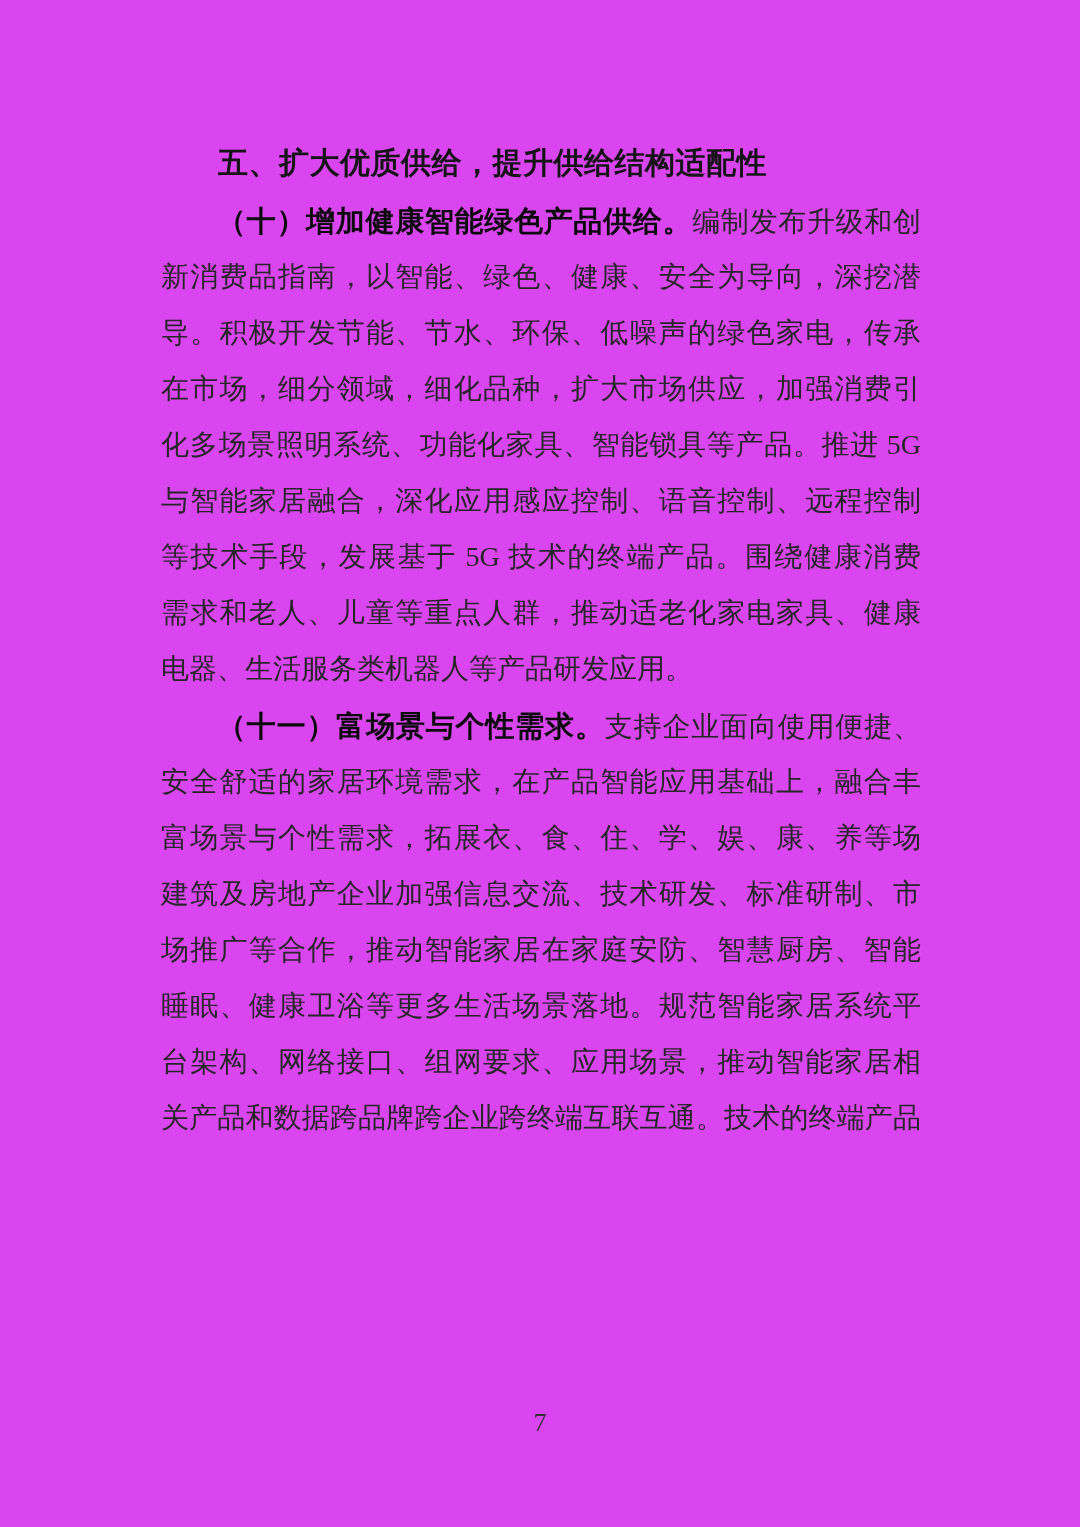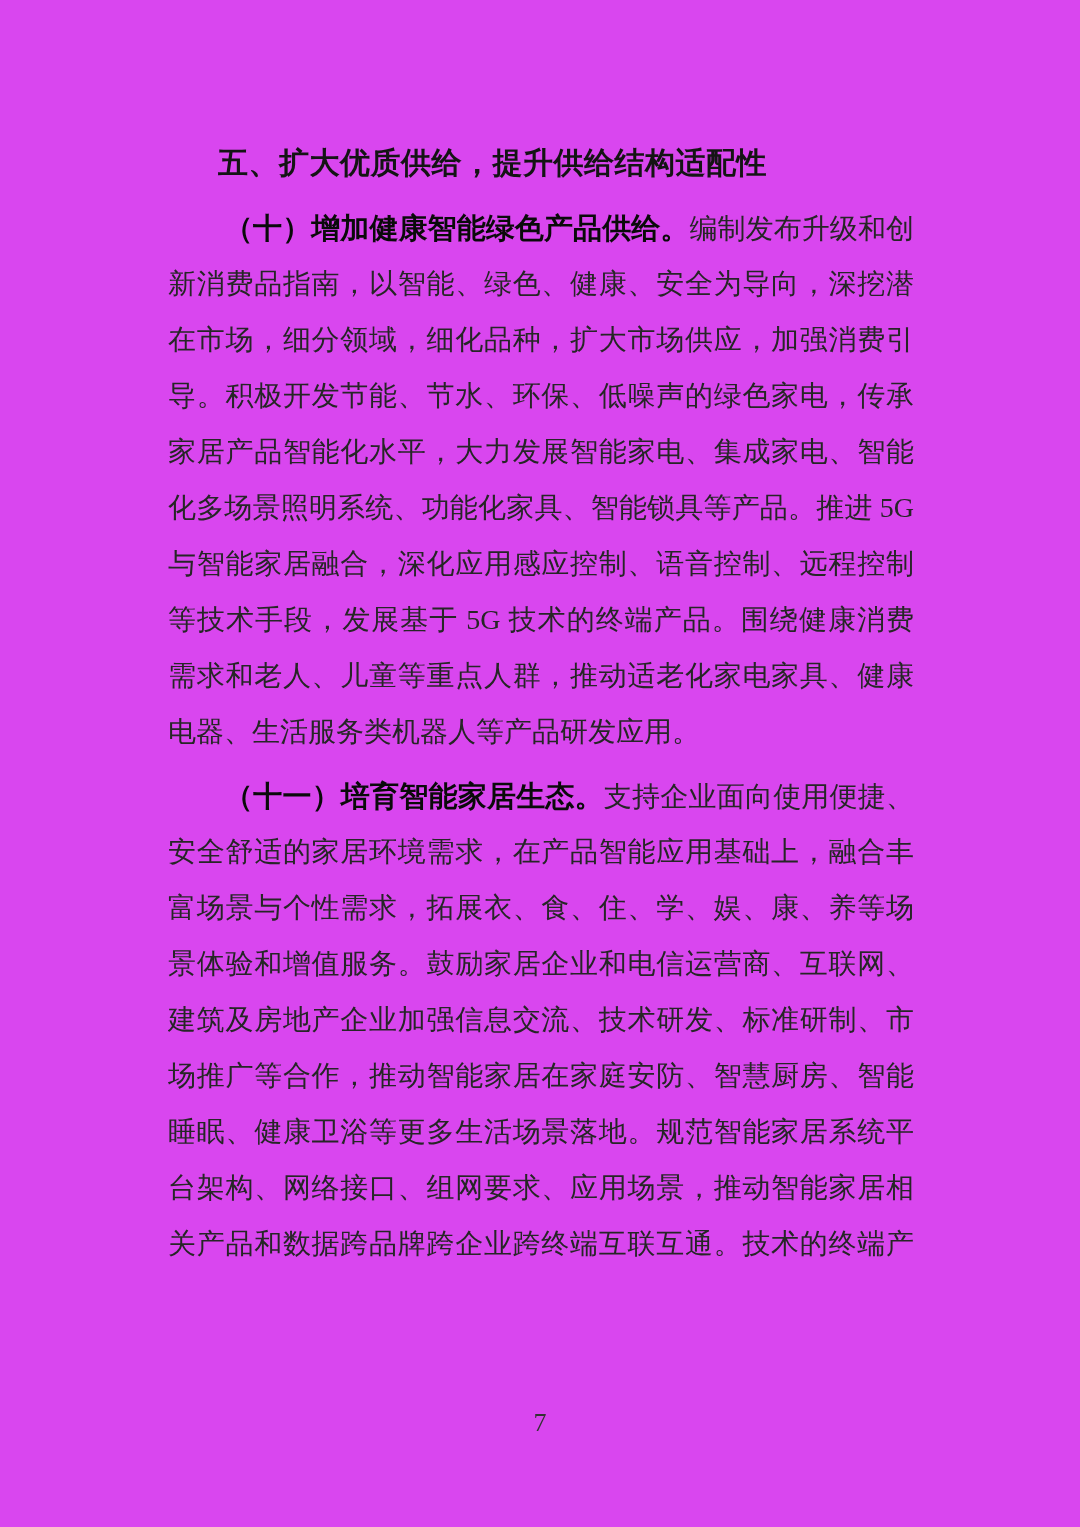--- a/index.html
+++ b/index.html
@@ -25,21 +25,21 @@
     font-family: "Liberation Sans", sans-serif;
     font-weight: bold;
     font-size: 30px;
     color: #141414;
     line-height: 58px;
     padding-left: 58px;
     white-space: nowrap;
     letter-spacing: 0.5px;
   }
   .para {
-    margin: 8px;
+    margin: 1px;
   }
   .line {
     font-size: 28px;
     line-height: 56px;
     color: #262626;
     text-align: justify;
     text-align-last: justify;
     overflow: hidden;
     height: 56px;
   }
@@ -71,37 +71,35 @@
 
 <div class="page">
   <div class="content">
 
     <div class="doc-heading">五、扩大优质供给，提升供给结构适配性</div>
 
     <div class="para">
       <div class="line first"><span class="lead">（十）增加健康智能绿色产品供给。</span><span>编制发布升级和创</span></div>
       <div>
           <div class="line">新消费品指南，以智能、绿色、健康、安全为导向，深挖潜</div>
+          <div class="line">导。积极开发节能、节水、环保、低噪声的绿色家电，传承</div>
           <div class="line">在市场，细分领域，细化品种，扩大市场供应，加强消费引</div>
-          <div class="line">导。积极开发节能、节水、环保、低噪声的绿色家电，传承</div>
-          <div class="line">家居产品智能化水平，大力发展智能家电、集成家电、智能</div>
           <div class="line">化多场景照明系统、功能化家具、智能锁具等产品。推进 5G</div>
           <div class="line">与智能家居融合，深化应用感应控制、语音控制、远程控制</div>
           <div class="line">等技术手段，发展基于 5G 技术的终端产品。围绕健康消费</div>
           <div class="line">需求和老人、儿童等重点人群，推动适老化家电家具、健康</div>
           <div class="line last">电器、生活服务类机器人等产品研发应用。</div>
         </div>
     </div>
 
     <div class="para">
-      <div class="line first"><span class="lead">（十一）培育智能家居生态。</span><span>支持企业面向使用便捷、</span></div>
+      <div class="line first"><span class="lead">（十一）富场景与个性需求。</span><span>支持企业面向使用便捷、</span></div>
       <div>
           <div class="line">安全舒适的家居环境需求，在产品智能应用基础上，融合丰</div>
           <div class="line">富场景与个性需求，拓展衣、食、住、学、娱、康、养等场</div>
-          <div class="line">景体验和增值服务。鼓励家居企业和电信运营商、互联网、</div>
           <div class="line">建筑及房地产企业加强信息交流、技术研发、标准研制、市</div>
           <div class="line">场推广等合作，推动智能家居在家庭安防、智慧厨房、智能</div>
           <div class="line">睡眠、健康卫浴等更多生活场景落地。规范智能家居系统平</div>
           <div class="line">台架构、网络接口、组网要求、应用场景，推动智能家居相</div>
           <div class="line">关产品和数据跨品牌跨企业跨终端互联互通。技术的终端产品</div>
         </div>
     </div>
 
   </div>
 

